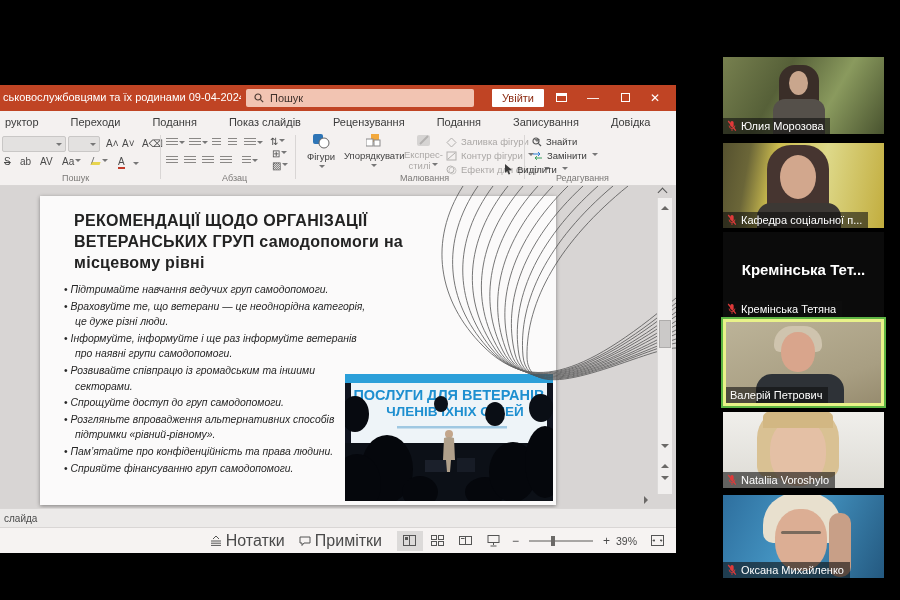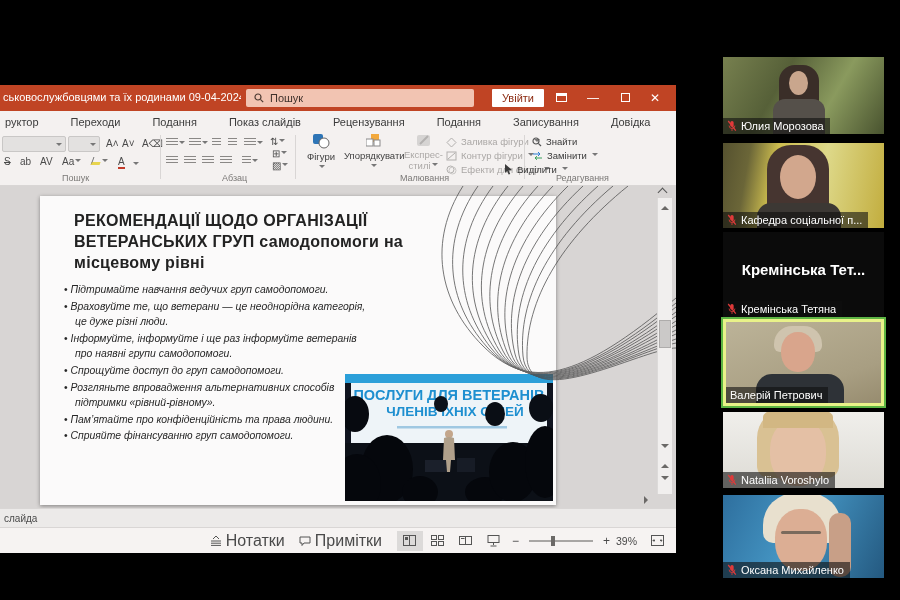--- a/index.html
+++ b/index.html
@@ -236,20 +236,21 @@
       <div class="grp-label" style="left:556px;">Редагування</div>
     </div>
 
     <div id="canvas">
       <div id="slide">
         <div id="slide-title">РЕКОМЕНДАЦІЇ ЩОДО ОРГАНІЗАЦІЇ ВЕТЕРАНСЬКИХ ГРУП самодопомоги на місцевому рівні</div>
         <ul id="bullets">
           <li>Підтримайте навчання ведучих груп самодопомоги.</li>
           <li>Враховуйте те, що ветерани — це неоднорідна категорія, це дуже різні люди.</li>
           <li>Інформуйте, інформуйте і ще раз інформуйте ветеранів про наявні групи самодопомоги.</li>
+          <li>Розвивайте співпрацю із громадським та іншими секторами.</li>
           <li>Спрощуйте доступ до груп самодопомоги.</li>
           <li>Розгляньте впровадження альтернативних способів підтримки «рівний-рівному».</li>
           <li>Пам’ятайте про конфіденційність та права людини.</li>
           <li>Сприяйте фінансуванню груп самодопомоги.</li>
         </ul>
 
         <svg id="photo" viewBox="0 0 208 127" preserveAspectRatio="none">
           <rect x="0" y="0" width="208" height="127" fill="#10141f"></rect>
           <rect x="0" y="0" width="208" height="9" fill="#2b9fd9"></rect>
           <rect x="6" y="9" width="196" height="60" fill="#eef4f8"></rect>

